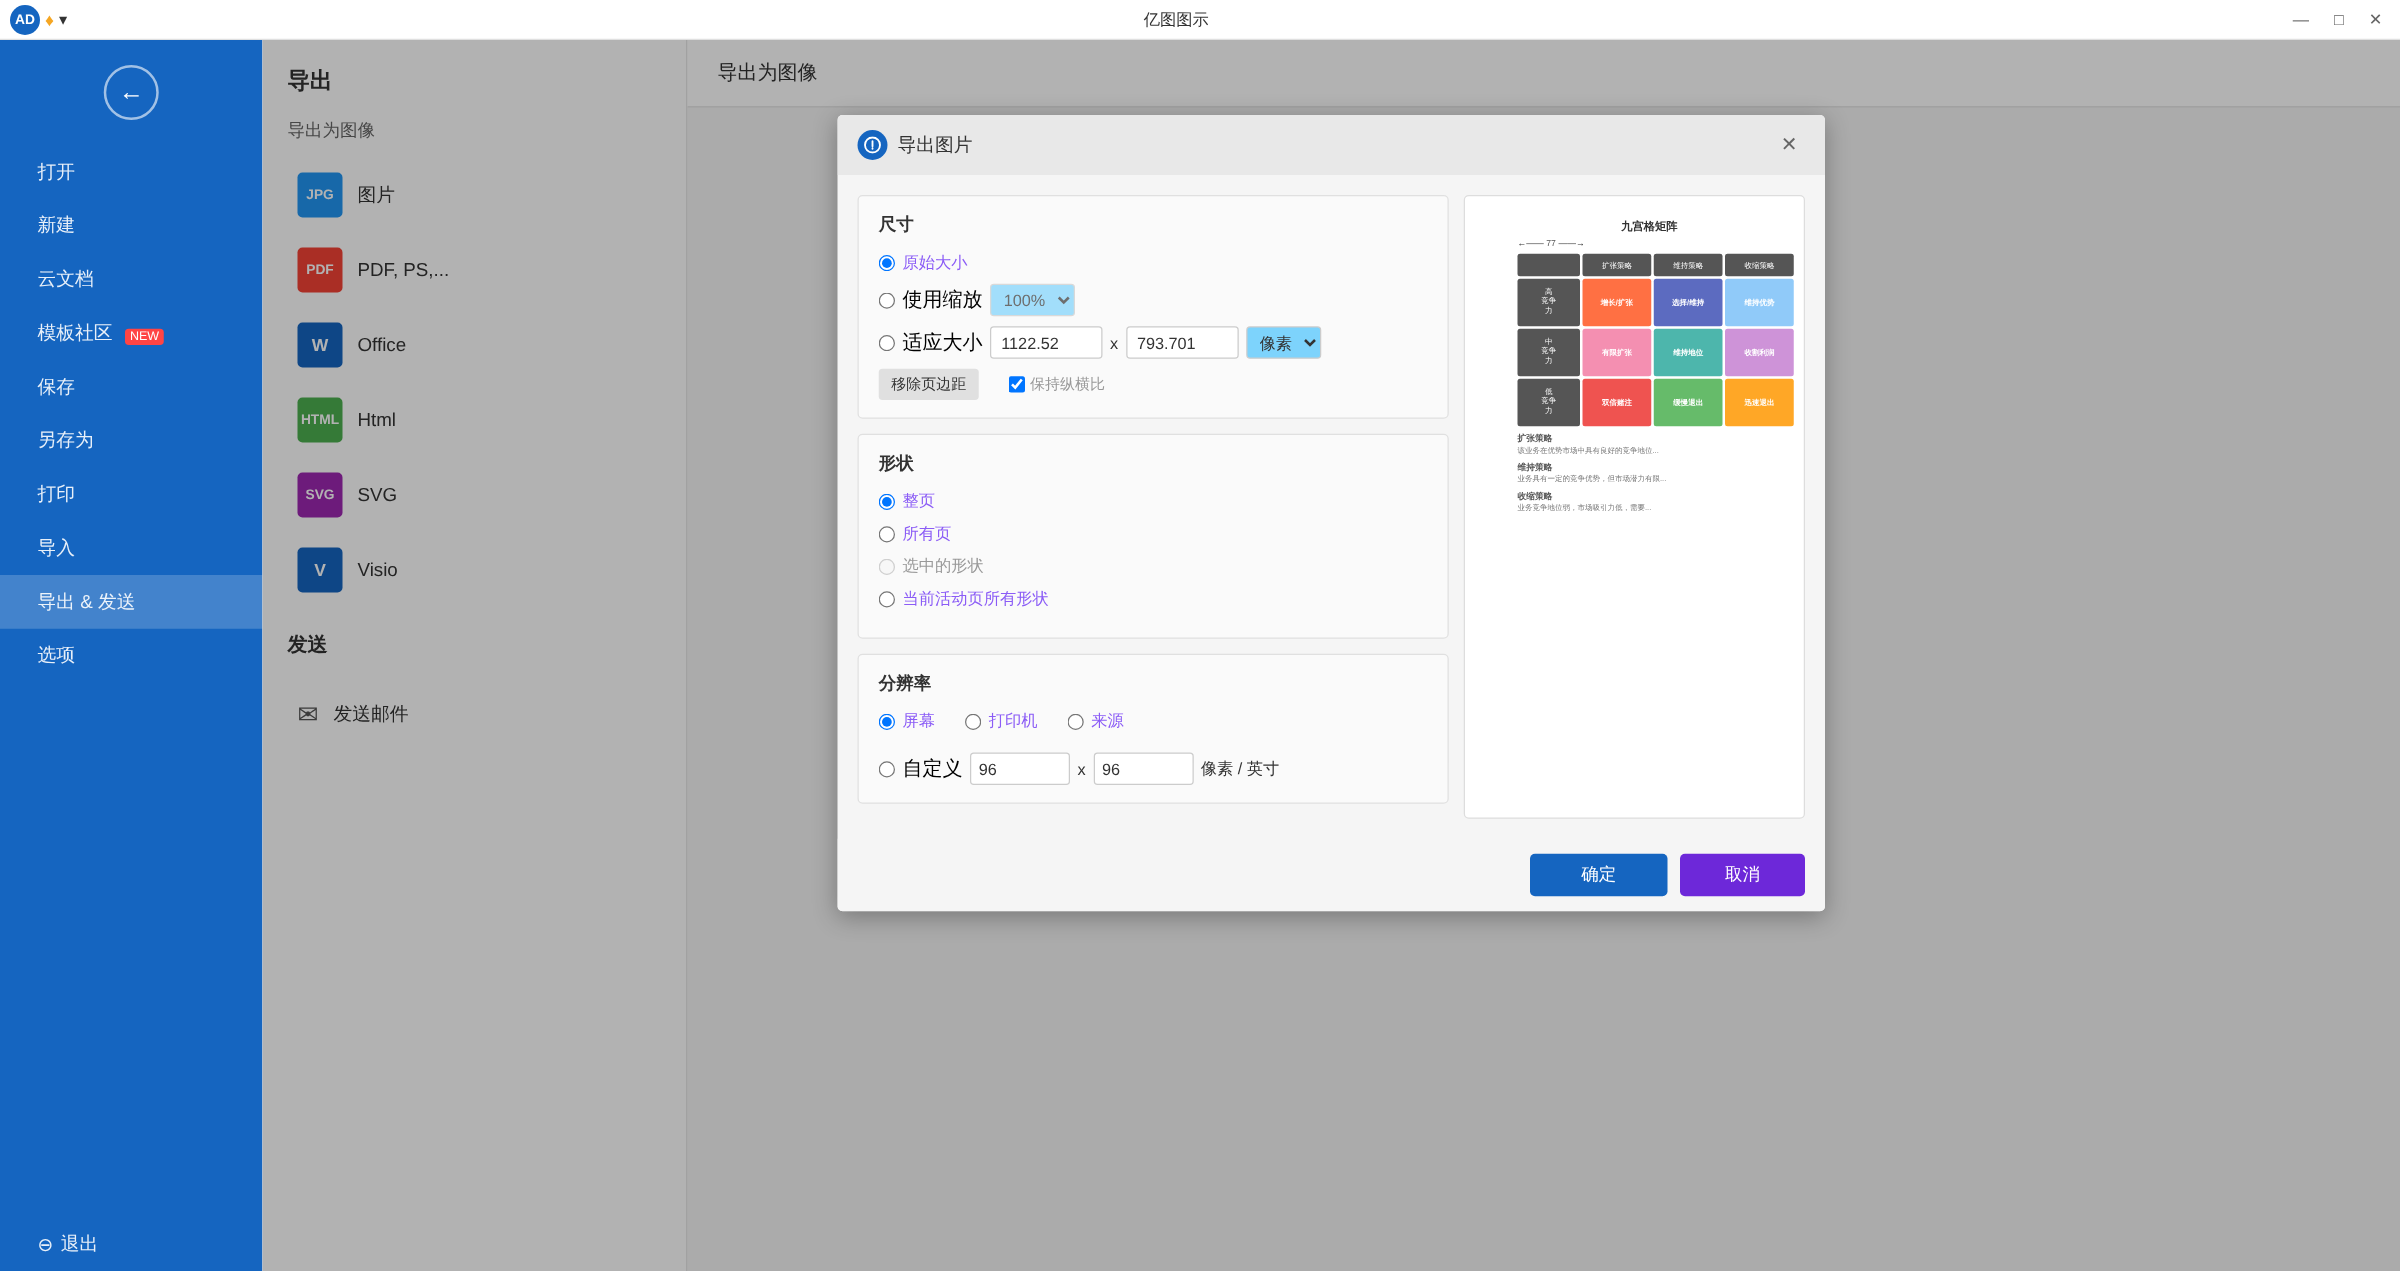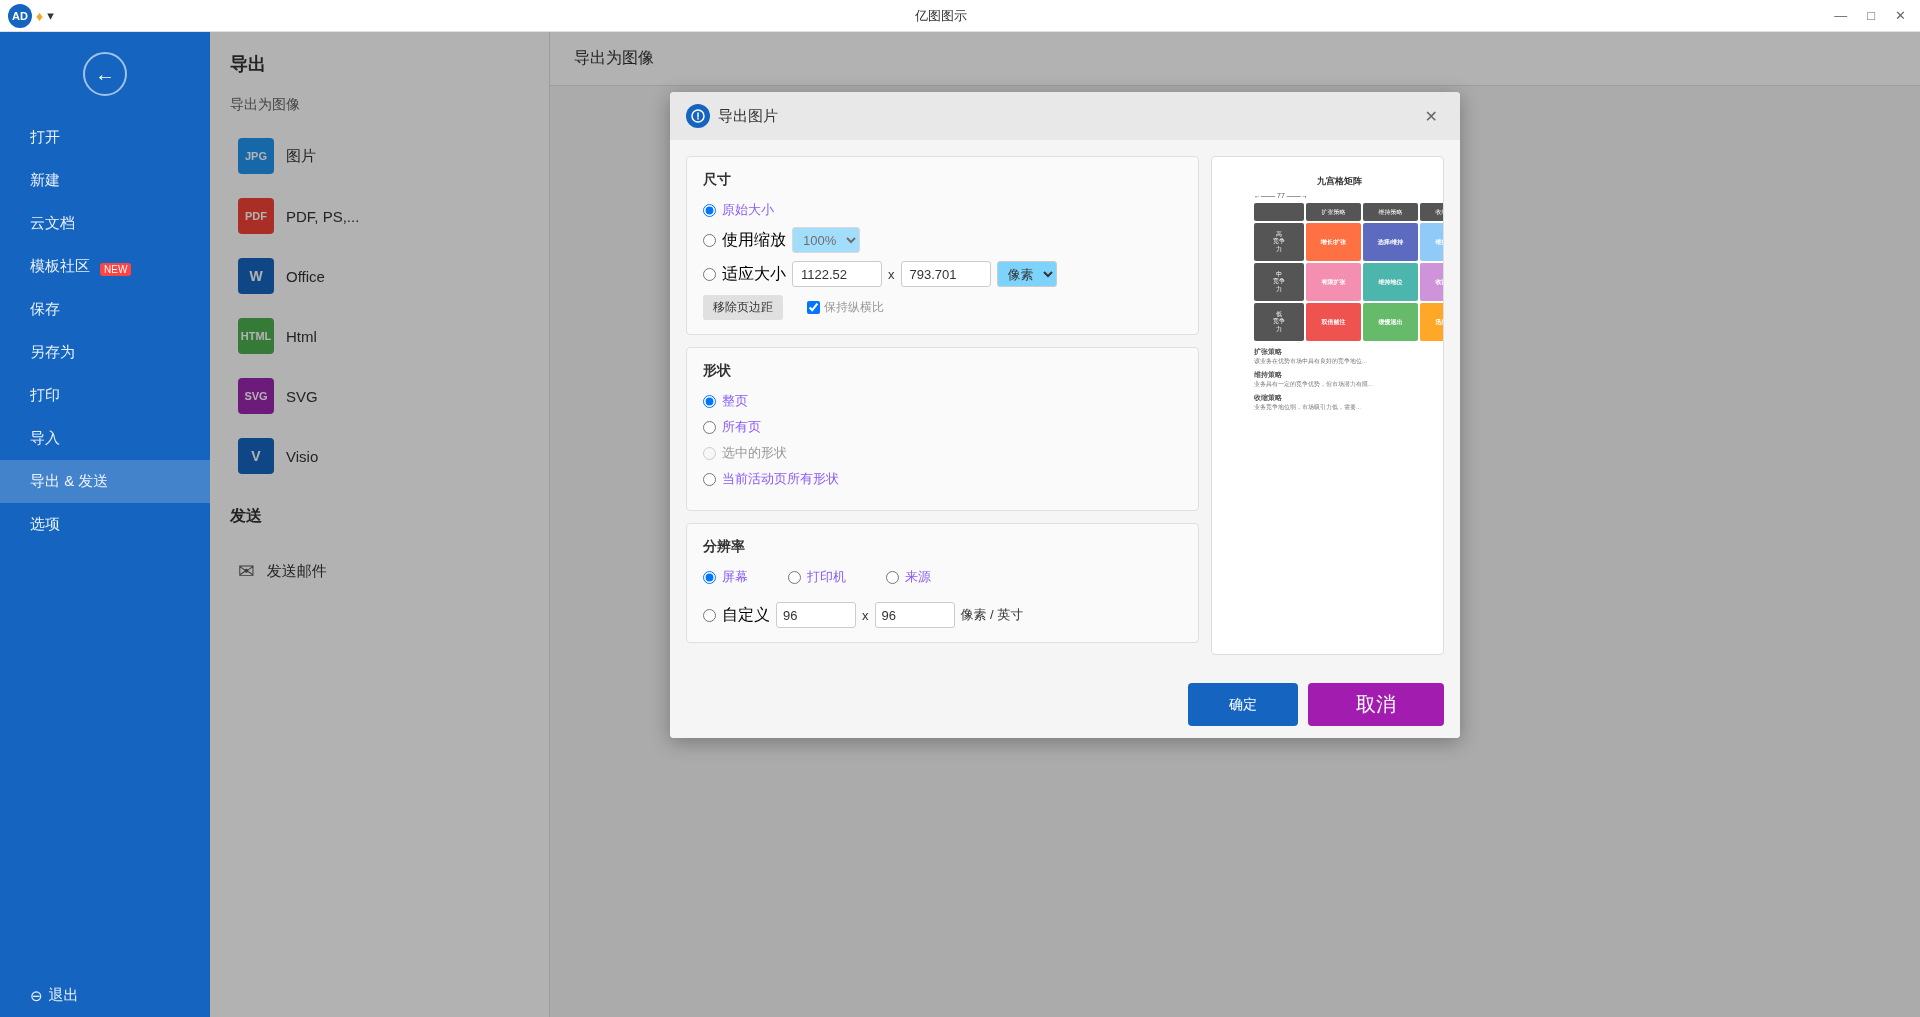--- a/index.html
+++ b/index.html
@@ -250,21 +250,21 @@
     }
     .dialog-body {
       display: flex;
       gap: 12px;
       padding: 16px;
     }
     .dialog-form {
       flex: 1;
     }
     .dialog-preview {
-      width: 233px;
+      width: 273px;
       background: #fff;
       border: 1px solid #ddd;
       border-radius: 4px;
       overflow: hidden;
       flex-shrink: 0;
       padding-left: 24px;
     }
     .preview-image {
       width: 100%;
       height: 100%;
@@ -344,21 +344,21 @@
     .checkbox-label {
       display: flex;
       align-items: center;
       gap: 4px;
       font-size: 12px;
       color: #999;
       cursor: pointer;
     }
     .radio-inline-group {
       display: flex;
-      gap: 40px;
+      gap: 24px;
       align-items: center;
     }
     .custom-row {
       display: flex;
       align-items: center;
       gap: 6px;
       margin-top: 8px;
     }
     .spinner-input {
       border: 1px solid #ccc;
@@ -382,26 +382,26 @@
     .btn-confirm {
       background: #1565c0;
       color: #fff;
       border: none;
       border-radius: 4px;
       padding: 8px 41px;
       font-size: 14px;
       cursor: pointer;
     }
     .btn-cancel {
-      background: #a21caf;
+      background: #6d28d9;
       color: #fff;
       border: none;
       border-radius: 4px;
-      padding: 8px 48px;
-      font-size: 20px;
+      padding: 8px 36px;
+      font-size: 14px;
       cursor: pointer;
     }
 
     
     .preview-chart {
       width: 100%;
       height: 100%;
       padding: 8px;
       font-size: 8px;
       color: #333;

